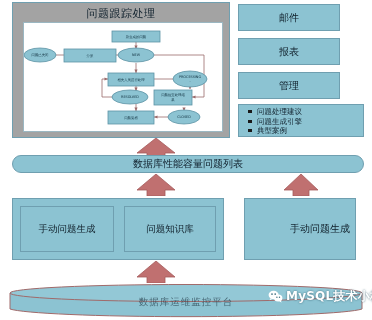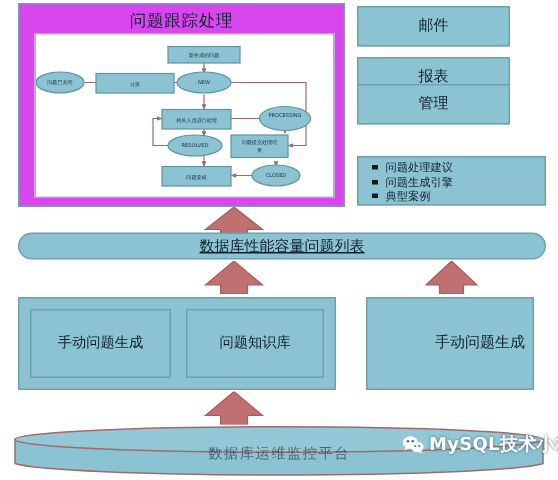--- a/index.html
+++ b/index.html
@@ -18,38 +18,38 @@
     box-sizing:border-box;
     display:flex;align-items:center;justify-content:center;
     text-align:center;
     color:#10202b;
     line-height:1.12;
   }
 
   
   #track-panel{
     left:12px;top:2px;width:218px;height:136px;
-    background:#d946ef;border:1px solid #6f9fb0;
+    background:#a3a3a3;border:1px solid #6f9fb0;
   }
   #track-title{
     position:absolute;left:0;top:3px;width:100%;
     text-align:center;font-size:11px;color:#11222e;
     letter-spacing:.5px;
   }
   #track-canvas{
     position:absolute;left:10px;top:19px;width:198px;height:108px;
     background:#ffffff;border:1px solid #9bb7c2;
   }
   #flow-svg{display:block;width:198px;height:108px;}
 
   
   .right-box{left:238px;width:102px;height:27px;font-size:10px;}
   #box-mail{top:4px;}
   #box-report{top:38px;}
-  #box-manage{top:56px;}
+  #box-manage{top:72px;}
 
   #bullet-box{
     left:238px;top:104px;width:126px;height:33px;
     background:#8cc3d2;border:1px solid #6f9fb0;
     box-sizing:border-box;padding:2px 2px 0 4px;
   }
   #bullet-box ul{
     margin:0;padding:0 0 0 14px;list-style:none;
   }
   #bullet-box li{
@@ -60,21 +60,21 @@
     content:"";position:absolute;left:-9px;top:3px;
     width:4px;height:3px;background:#1a1a1a;
   }
 
   
   #band{
     left:12px;top:155px;width:352px;height:18px;
     background:#8cc3d2;border:1px solid #6f9fb0;
     border-radius:10px;
     display:flex;align-items:center;justify-content:center;
-    font-size:10px;color:#11222e;box-sizing:border-box;text-decoration:underline;
+    font-size:10px;color:#11222e;box-sizing:border-box;
   }
 
   
   #gen-group{
     left:12px;top:198px;width:212px;height:62px;
     background:#8cc3d2;border:1px solid #6f9fb0;box-sizing:border-box;
   }
   #box-rule{left:20px;top:206px;width:94px;height:46px;font-size:9.5px;}
   #box-engine{left:124px;top:206px;width:92px;height:46px;font-size:9.5px;}
   #box-manual{left:244px;top:198px;width:112px;height:62px;font-size:10px;padding-left:40px;}

